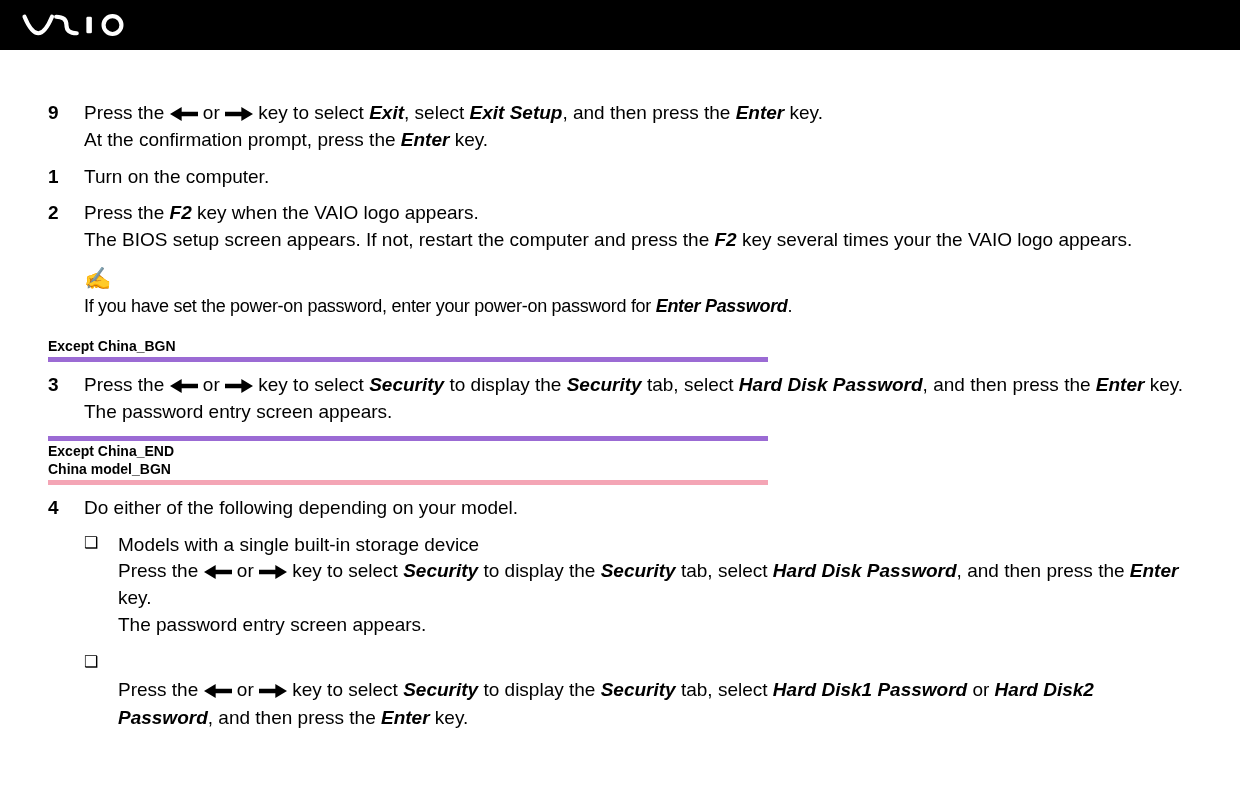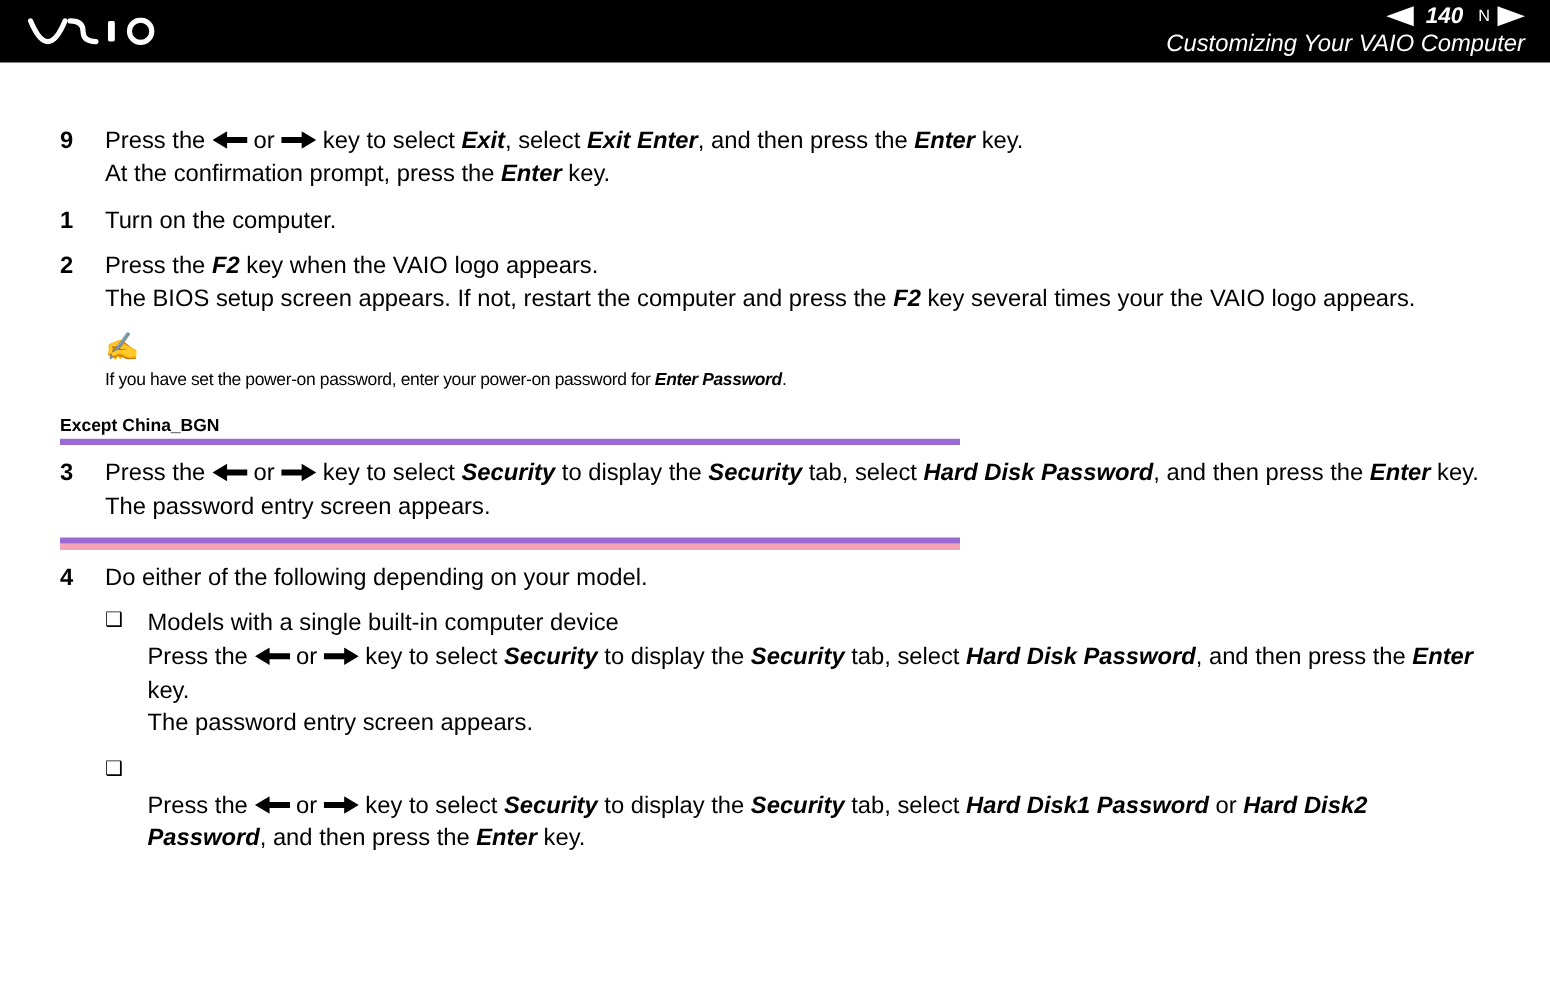--- a/index.html
+++ b/index.html
@@ -109,21 +109,21 @@
     line-height: 1.25;
   }
   .note-icon {
     font-size: 22px;
     margin-left: 36px;
     margin-top: 10px;
   }
   .note-text {
     margin-left: 36px;
     font-family: Arial, sans-serif;
-    font-size: 14px;
+    font-size: 18px;
     margin-bottom: 16px;
   }
   .note-text .cond { font-family: 'Arial Narrow', Arial, sans-serif; letter-spacing: -0.3px; }
   .bullet-list {
     margin: 6px 0 0 36px;
   }
   .bullet {
     display: flex;
     margin-bottom: 12px;
   }
@@ -149,41 +149,32 @@
   <div class="logo">
     <svg viewBox="0 0 180 32" width="130">
       <g fill="#fff">
         <path d="M2 4 Q 12 28 22 28 Q 32 28 42 4" stroke="#fff" stroke-width="6" fill="none" stroke-linecap="round"></path>
         <path d="M48 4 Q 63 4 63 16 Q 63 28 78 28" stroke="#fff" stroke-width="6" fill="none" stroke-linecap="round"></path>
         <rect x="92" y="4" width="8" height="24" rx="2"></rect>
         <circle cx="130" cy="16" r="13" stroke="#fff" stroke-width="6" fill="none"></circle>
       </g>
     </svg>
   </div>
-  <div class="page-nav">
-    <div class="nav-arrows">
-      <div class="tri tri-left"></div>
-      <span class="page-number">140</span>
-      <span class="nLetter">N</span>
-      <div class="tri tri-right"></div>
-    </div>
-    <div class="section-title">Customizing Your VAIO Computer</div>
-  </div>
 </div>
 
 <div class="content">
 
   <div class="step">
     <div class="step-num">9</div>
     <div class="step-body">
       <span>Press the </span><span class="arrow-left-inline"><svg viewBox="0 0 24 12">
             <path d="M0 6 L10 0 L10 4 L24 4 L24 8 L10 8 L10 12 Z" fill="#000"></path>
           </svg></span><span> or </span><span class="arrow-right-inline"><svg viewBox="0 0 24 12">
             <path d="M24 6 L14 0 L14 4 L0 4 L0 8 L14 8 L14 12 Z" fill="#000"></path>
-          </svg></span><span> key to select </span><span class="bold">Exit</span><span>, select </span><span class="bold">Exit Enter</span><span>, and then press the </span><span class="bold">Enter</span><span> key.</span><br>
+          </svg></span><span> key to select </span><span class="bold">Exit</span><span>, select </span><span class="bold">Exit Setup</span><span>, and then press the </span><span class="bold">Enter</span><span> key.</span><br>
       <span>At the confirmation prompt, press the </span><span class="bold">Enter</span><span> key.</span>
     </div>
   </div>
 
 
   <div class="step">
     <div class="step-num">1</div>
     <div class="step-body">Turn on the computer.</div>
   </div>
 
@@ -212,33 +203,37 @@
             <path d="M0 6 L10 0 L10 4 L24 4 L24 8 L10 8 L10 12 Z" fill="#000"></path>
           </svg></span><span> or </span><span class="arrow-right-inline"><svg viewBox="0 0 24 12">
             <path d="M24 6 L14 0 L14 4 L0 4 L0 8 L14 8 L14 12 Z" fill="#000"></path>
           </svg></span><span> key to select </span><span class="bold">Security</span><span> to display the </span><span class="bold">Security</span><span> tab, select </span><span class="bold">Hard Disk Password</span><span>, and then press the </span><span class="bold">Enter</span><span> key.</span><br>
       <span>The password entry screen appears.</span>
     </div>
   </div>
 
   <div class="tag-block">
     <div class="bar bar-purple"></div>
+    <div class="tag-label">
+      <span>Except China_END</span><br>
+      <span>China model_BGN</span>
+    </div>
     <div class="bar bar-pink"></div>
   </div>
 
   <div class="step">
     <div class="step-num">4</div>
     <div class="step-body">Do either of the following depending on your model.</div>
   </div>
 
   <div class="bullet-list">
     <div class="bullet">
       <div class="bullet-mark">❑</div>
       <div class="bullet-body">
-        <span>Models with a single built-in computer device</span><br>
+        <span>Models with a single built-in storage device</span><br>
         <span>Press the </span><span class="arrow-left-inline"><svg viewBox="0 0 24 12">
               <path d="M0 6 L10 0 L10 4 L24 4 L24 8 L10 8 L10 12 Z" fill="#000"></path>
             </svg></span><span> or </span><span class="arrow-right-inline"><svg viewBox="0 0 24 12">
               <path d="M24 6 L14 0 L14 4 L0 4 L0 8 L14 8 L14 12 Z" fill="#000"></path>
             </svg></span><span> key to select </span><span class="bold">Security</span><span> to display the </span><span class="bold">Security</span><span> tab, select </span><span class="bold">Hard Disk Password</span><span>, and then press the </span><span class="bold">Enter</span><span> key.</span><br>
         <span>The password entry screen appears.</span>
       </div>
     </div>
     <div class="bullet">
       <div class="bullet-mark">❑</div>

